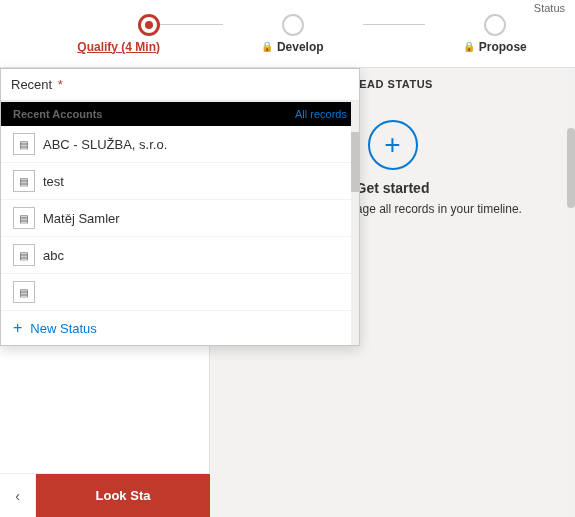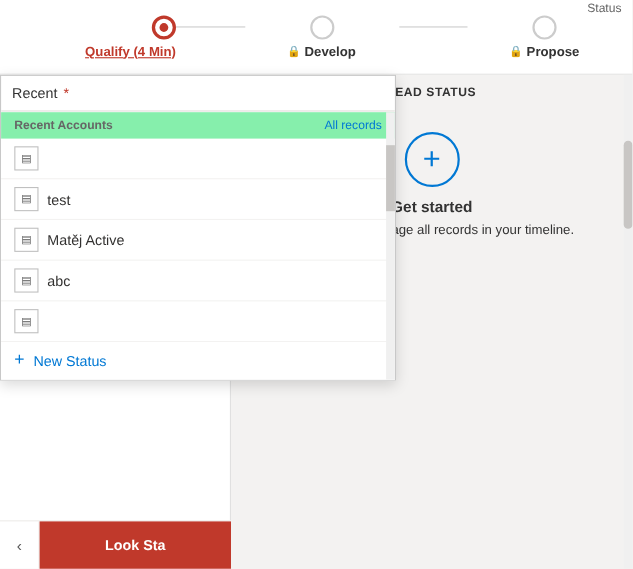--- a/index.html
+++ b/index.html
@@ -194,21 +194,21 @@
     .dropdown-list {
       border-top: 1px solid #edebe9;
       background: #fff;
     }
 
     .dropdown-header-row {
       display: flex;
       justify-content: space-between;
       align-items: flex-end;
       padding: 6px 12px;
-      background: #86efac;
+      background: #000000;
     }
 
     .dropdown-section-title {
       font-size: 11px;
       color: #666;
       font-weight: 600;
     }
 
     .dropdown-all-records {
       font-size: 11px;
@@ -493,28 +493,29 @@
 
         <div class="dropdown-list" style="position:relative;">
 
           <div class="dropdown-header-row">
             <span class="dropdown-section-title">Recent Accounts</span>
             <span class="dropdown-all-records">All records</span>
           </div>
 
           <div class="dropdown-item">
             <div class="item-icon">▤</div>
+            <span class="item-text">ABC - SLUŽBA, s.r.o.</span>
           </div>
           <div class="dropdown-item">
             <div class="item-icon">▤</div>
             <span class="item-text">test</span>
           </div>
           <div class="dropdown-item">
             <div class="item-icon">▤</div>
-            <span class="item-text">Matěj Active</span>
+            <span class="item-text">Matěj Samler</span>
           </div>
           <div class="dropdown-item">
             <div class="item-icon">▤</div>
             <span class="item-text">abc</span>
           </div>
           <div class="dropdown-item">
             <div class="item-icon">▤</div>
           </div>
 
           <div class="new-account-row">

